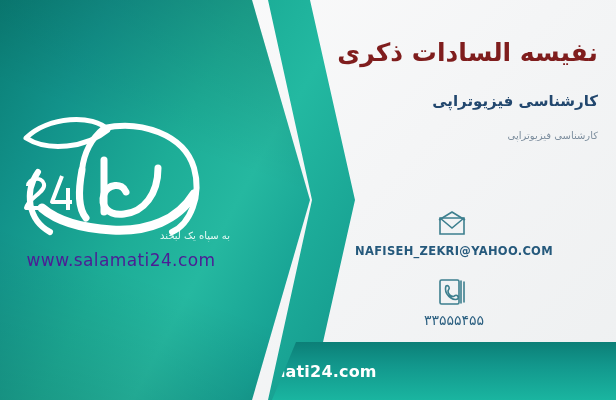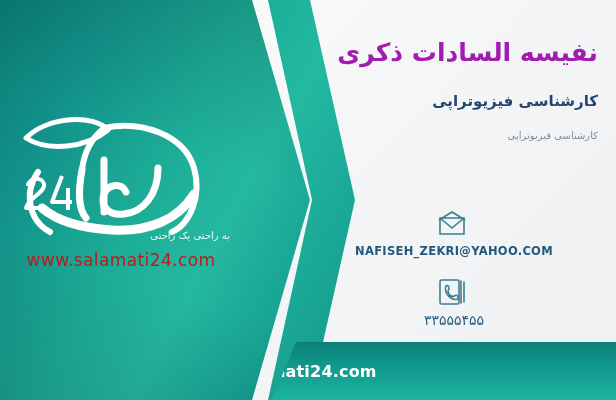--- a/index.html
+++ b/index.html
@@ -98,34 +98,34 @@
     font-size: 10px;
     letter-spacing: 0.6px;
     direction: rtl;
   }
   .logo-url {
     position: absolute;
     left: 0;
     top: 142px;
     width: 226px;
     text-align: center;
-    color: #b91c1c;
+    color: #4c1d95;
     font-size: 17px;
     letter-spacing: 0.4px;
     direction: ltr;
   }
 
   
   .name-title {
     position: absolute;
     right: 18px;
     top: 38px;
     width: 420px;
     text-align: right;
-    color: #a21caf;
+    color: #7f1d1d;
     font-size: 25px;
     font-weight: bold;
     direction: rtl;
   }
   .name-subtitle {
     position: absolute;
     right: 18px;
     top: 92px;
     width: 420px;
     text-align: right;
@@ -224,21 +224,21 @@
       <path d="M150 60 C150 86, 136 104, 116 106 C100 108, 92 98, 96 86 C100 76, 114 74, 118 84" fill="none" stroke="#ffffff" stroke-width="7" stroke-linecap="round"></path>
       <path d="M96 52 L96 104" fill="none" stroke="#ffffff" stroke-width="7" stroke-linecap="round"></path>
       <path d="M74 62 C70 84, 70 100, 78 110" fill="none" stroke="#ffffff" stroke-width="7" stroke-linecap="round"></path>
 
       <g fill="none" stroke="#ffffff" stroke-width="4" stroke-linejoin="round">
         <path d="M20 78 C20 70, 34 68, 36 76 C38 84, 20 90, 18 100 L38 100"></path>
         <path d="M54 68 L44 94 L64 94 M60 80 L60 102"></path>
       </g>
     </svg>
 
-    <div class="logo-tagline">به راحتی یک راحتی</div>
+    <div class="logo-tagline">به سپاه یک لبخند</div>
 
     <div class="logo-url">www.salamati24.com</div>
   </div>
 
   <div class="name-title">نفیسه السادات ذکری</div>
 
   <div class="name-subtitle">کارشناسی فیزیوتراپی</div>
 
   <div class="name-field">کارشناسی فیزیوتراپی</div>
 

